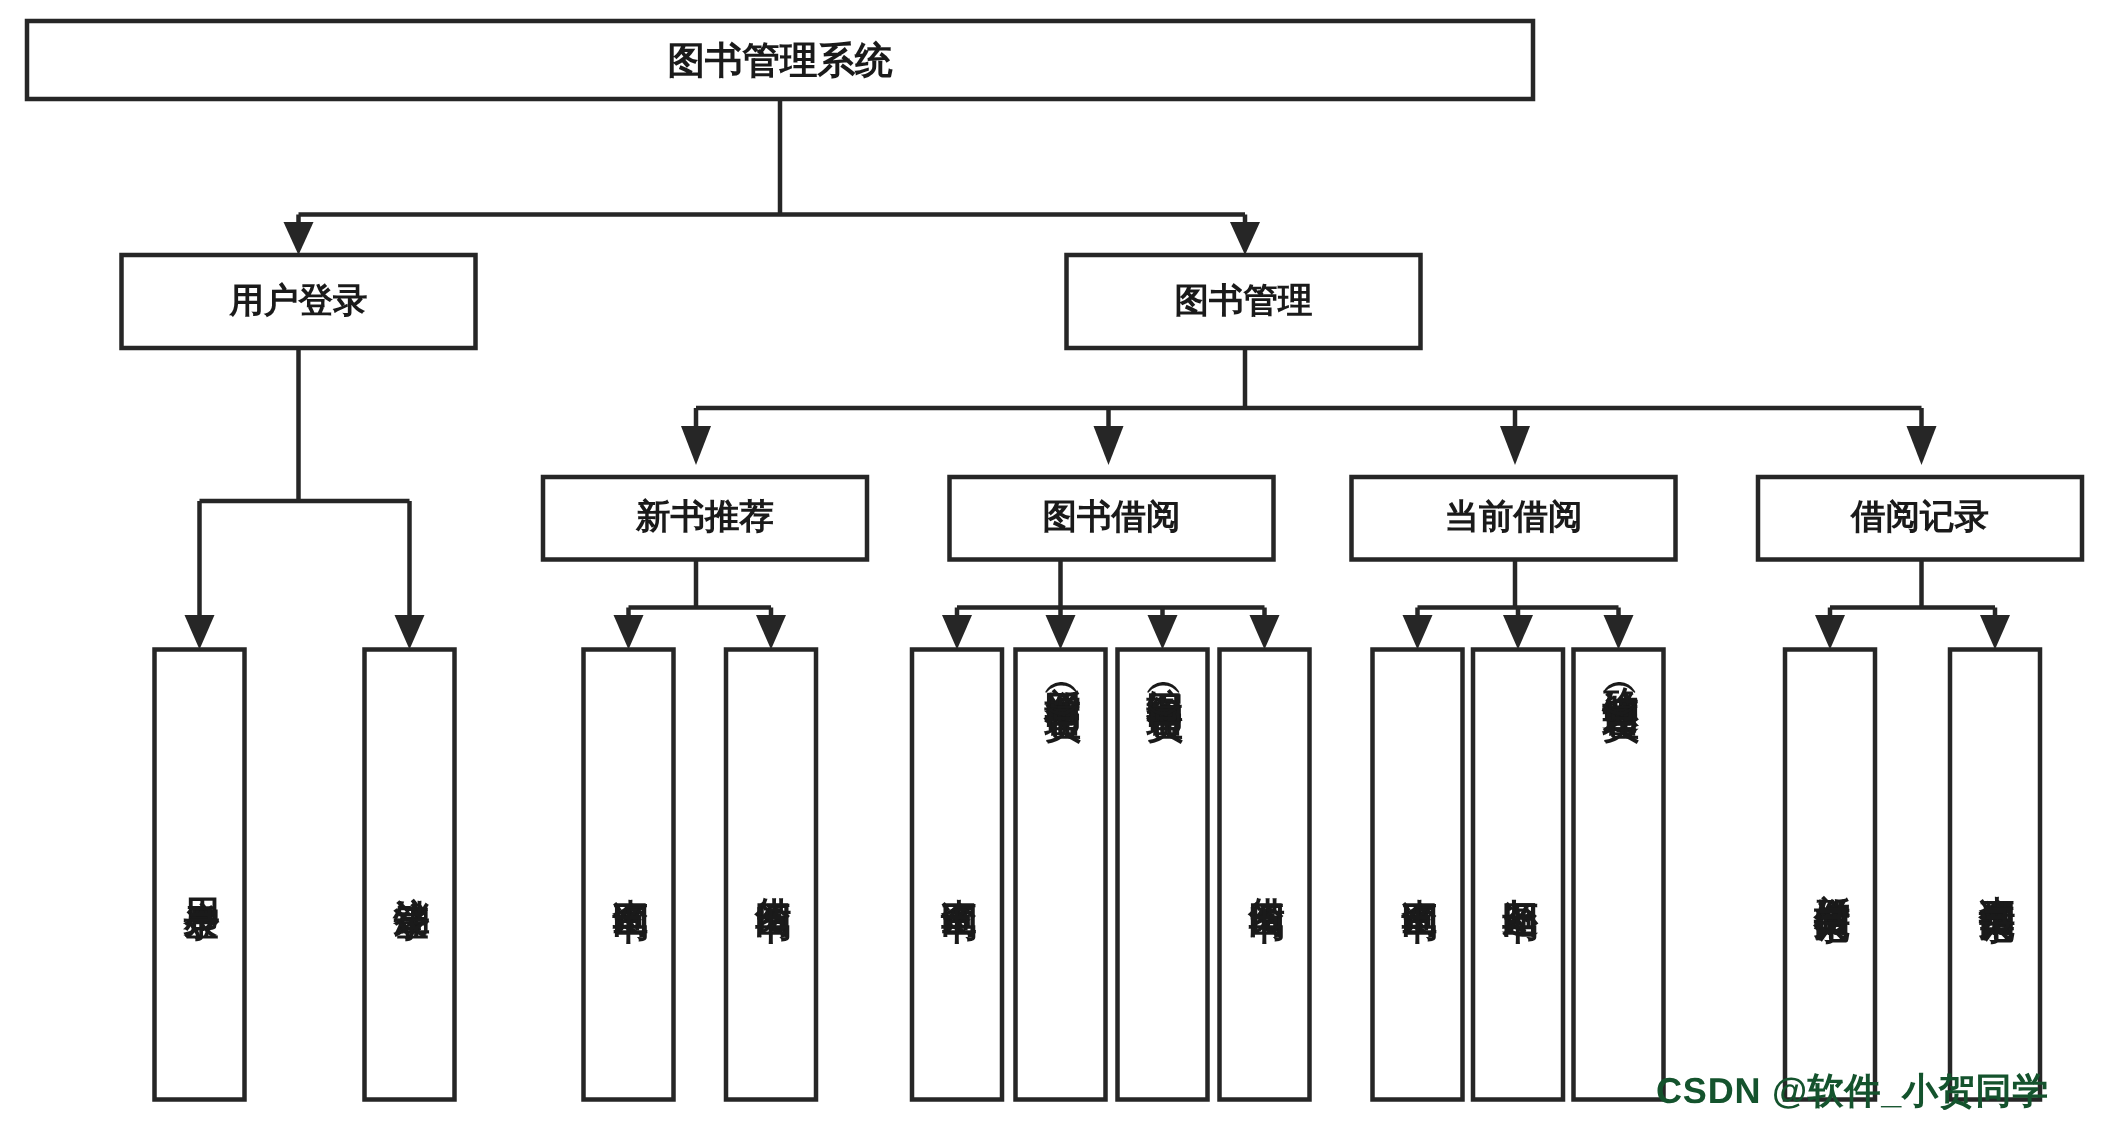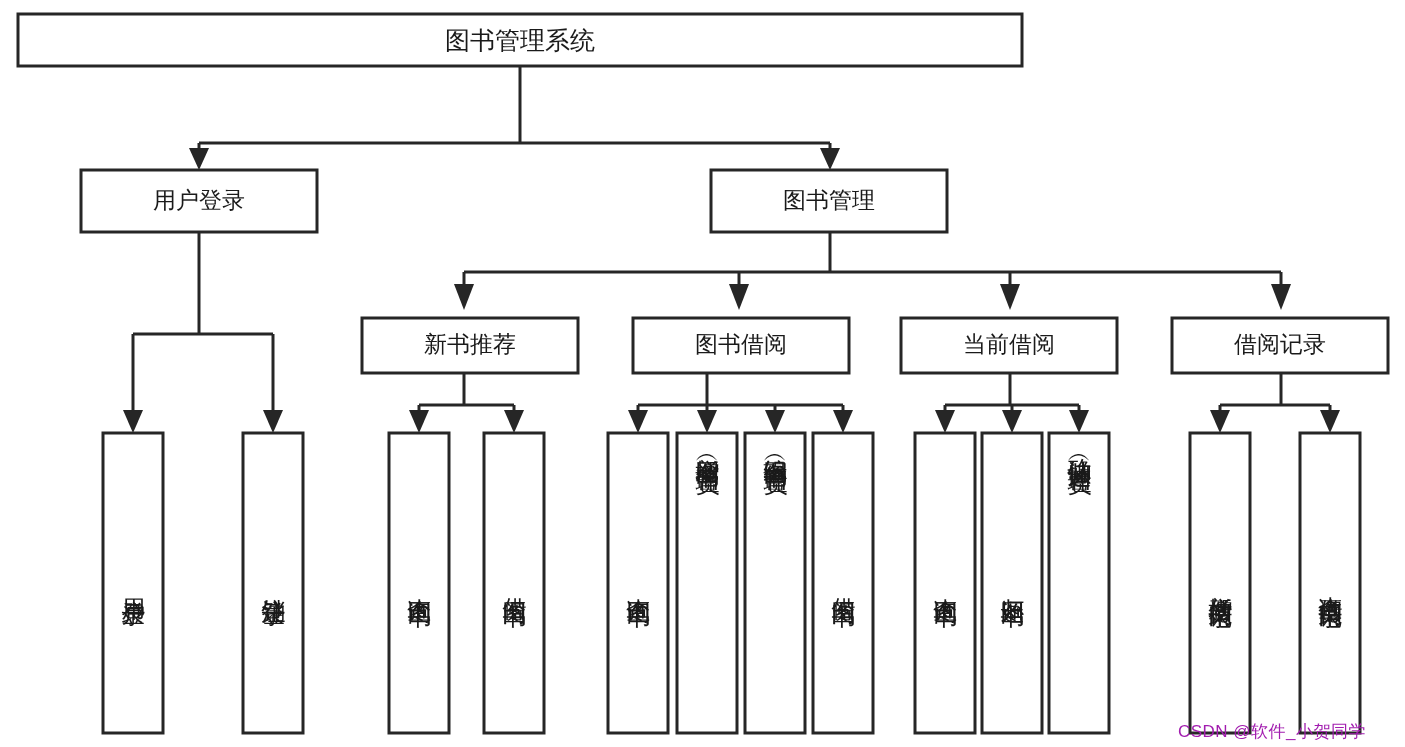--- a/index.html
+++ b/index.html
@@ -11,20 +11,21 @@
     width: 1405px;
     height: 747px;
     font-family: "Liberation Sans", "DejaVu Sans", sans-serif;
     overflow: hidden;
     position: relative;
   }
   #diagram-root {
     position: relative;
     width: 1374px;
     height: 747px;
+    font-weight: bold;
   }
   svg#tree-svg {
     position: absolute;
     top: 0;
     left: 0;
     width: 1405px;
     height: 747px;
   }
   .node-rect {
     fill: #ffffff;
@@ -66,22 +67,22 @@
     display: flex;
     align-items: center;
     justify-content: center;
     pointer-events: auto;
   }
   .watermark {
     position: absolute;
     right: 8px;
     bottom: 4px;
     font-family: "Liberation Sans", "DejaVu Sans", sans-serif;
-    font-size: 17px;
-    color: #a21caf;
+    font-size: 24px;
+    color: #14532d;
     white-space: nowrap;
     letter-spacing: 0.5px;
     margin-left: 28px;
   }
 </style>
 </head>
 <body>
 
 <div id="diagram-root">
 

